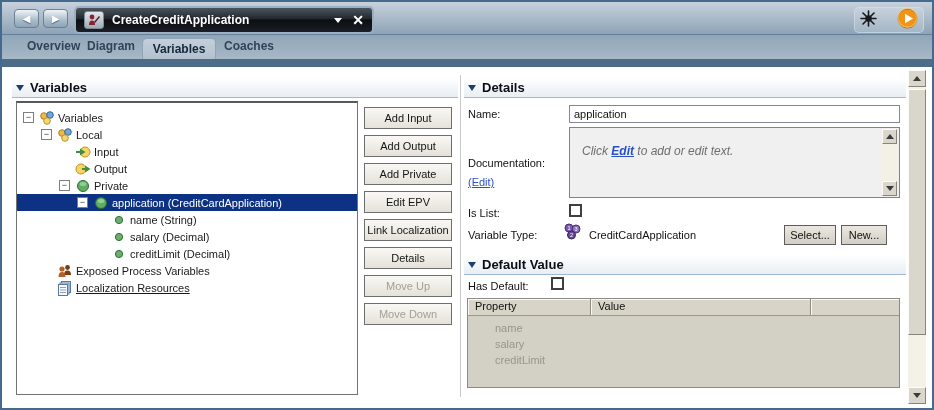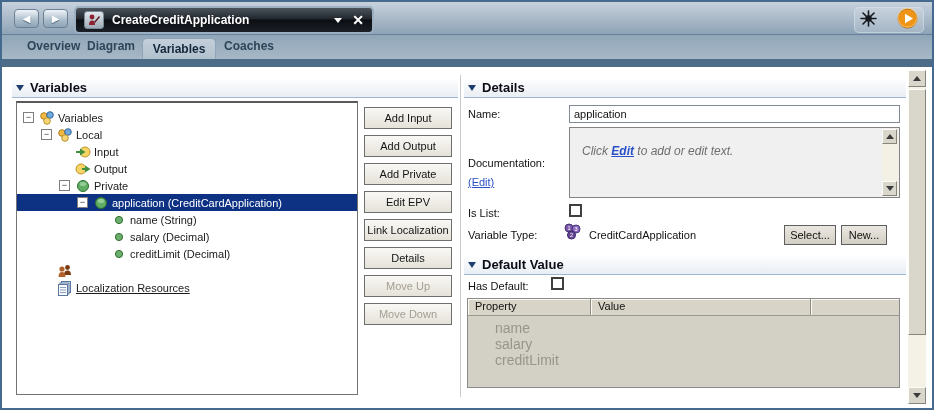--- a/index.html
+++ b/index.html
@@ -112,21 +112,21 @@
   .link { color:#2a50c8; text-decoration:underline; cursor:pointer; }
   .checkbox { position:absolute; width:13px; height:13px; background:#fff; border:2px solid #3f3f3f; cursor:pointer; }
   .sbutton {
     position:absolute; height:20px; background:linear-gradient(#eae7e0, #d3cfc5);
     border:1px solid #5e5e5e; font-size:11px; color:#111; text-align:center; line-height:18px; cursor:pointer;
   }
   
   #dv-table { position:absolute; left:465px; top:231px; width:433px; height:90px; border:1px solid #8a8a8a; background:#d3d0c6; }
   .th-row { display:flex; height:17px; background:#d8d4c7; border-bottom:1px solid #9b988d; }
   .th-cell { font-size:11px; color:#111; padding:1px 0 0 7px; border-right:1px solid #8f8c81; box-shadow:inset 1px 1px 0 #fbfaf5; }
-  .tb-row { font-size:14px; color:#98958a; padding-left:27px; line-height:16px; }
+  .tb-row { font-size:11px; color:#98958a; padding-left:27px; line-height:16px; }
   
   #vscroll { position:absolute; left:906px; top:3px; width:18px; height:334px; background:#f4f2e7; }
   #vscroll .sbtn { width:18px; height:17px; }
   #vs-thumb { position:absolute; left:0; top:19px; width:18px; height:246px; background:#d9d6cb; border:1px solid; border-color:#fdfcf8 #87847a #87847a #fdfcf8; cursor:grab; }
   .divider-v { position:absolute; left:458px; top:8px; width:1px; height:322px; background:#c9c9c9; }
 </style>
 </head>
 <body>
 
 <div id="window">
@@ -289,20 +289,21 @@
       <div class="trow" style="top:159px; padding-left:24px;">
         <span class="tspace"></span>
         <span class="ticon">
           <svg width="16" height="16" viewBox="0 0 16 16">
             <circle cx="10.5" cy="4.5" r="2.4" fill="#7a3a12"></circle>
             <path d="M7 12 Q7 7.6 10.5 7.6 Q14 7.6 14 12 Z" fill="#7a3a12"></path>
             <circle cx="5" cy="6" r="2.6" fill="#b0622a"></circle>
             <path d="M1.5 14 Q1.5 9 5 9 Q8.5 9 8.5 14 Z" fill="#b0622a"></path>
           </svg>
         </span>
+        <span class="tlabel">Exposed Process Variables</span>
       </div>
 
       <div class="trow" style="top:176px; padding-left:24px;text-decoration:underline;">
         <span class="tspace"></span>
         <span class="ticon">
           <svg width="16" height="16" viewBox="0 0 16 16">
             <rect x="4.5" y="1.5" width="9" height="11" fill="#eef2f6" stroke="#5878a0"></rect>
             <rect x="3" y="3" width="9" height="11" fill="#eef2f6" stroke="#5878a0"></rect>
             <rect x="1.5" y="4.5" width="9" height="11" fill="#f6f8fb" stroke="#5878a0"></rect>
             <line x1="3" y1="7.5" x2="9" y2="7.5" stroke="#8aa2bc"></line>

